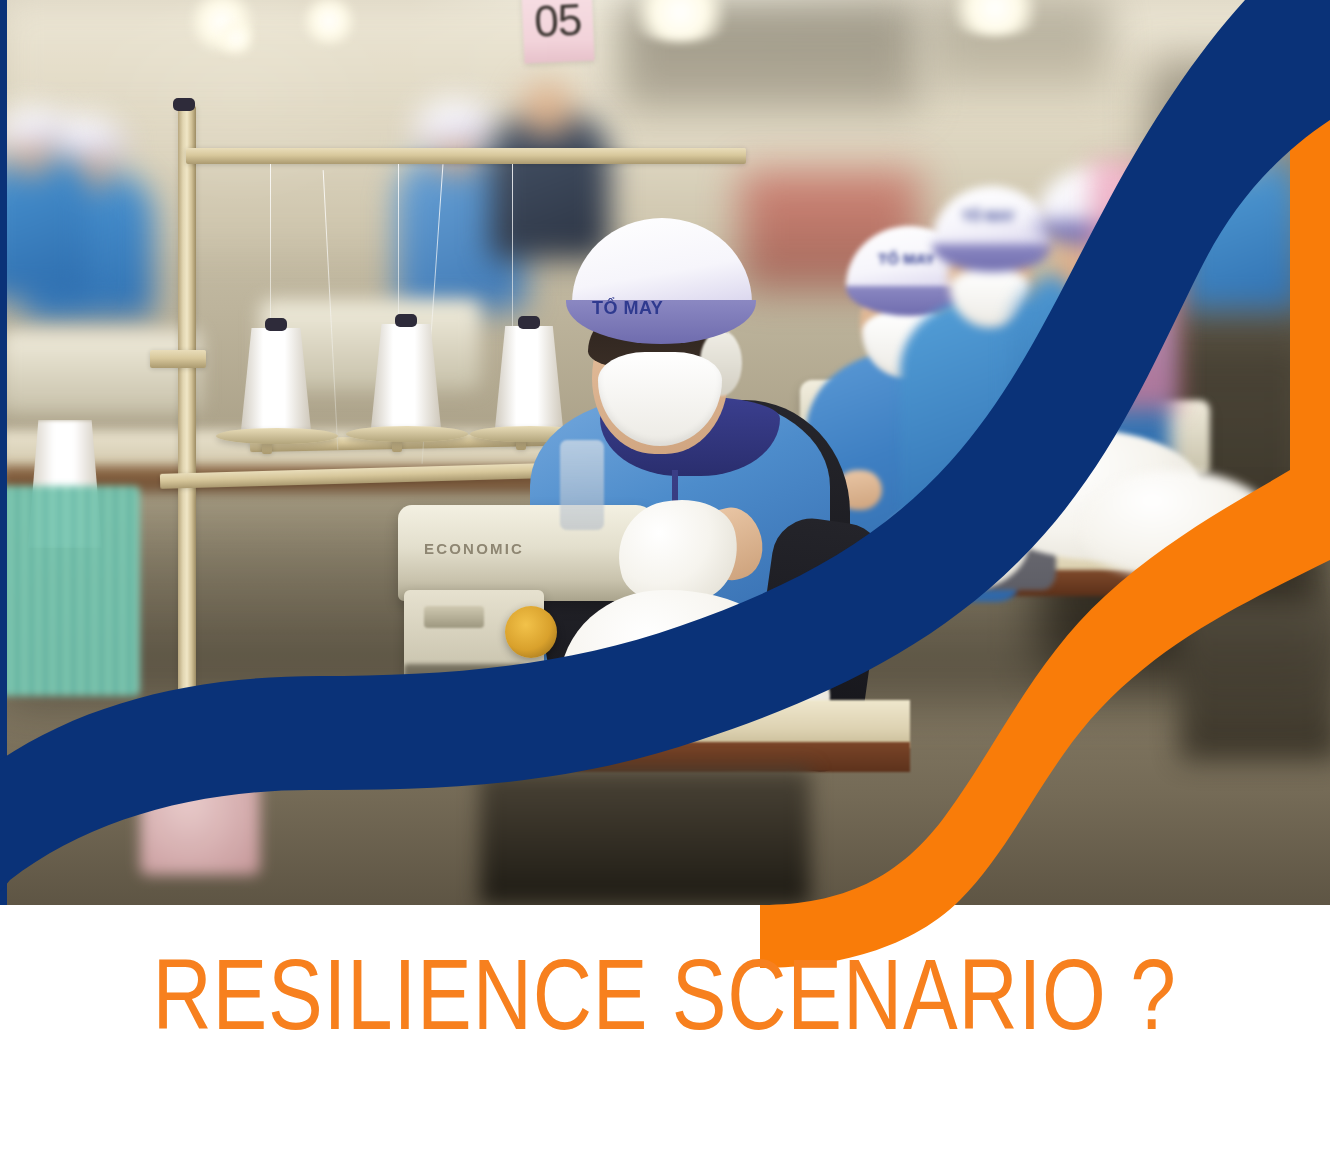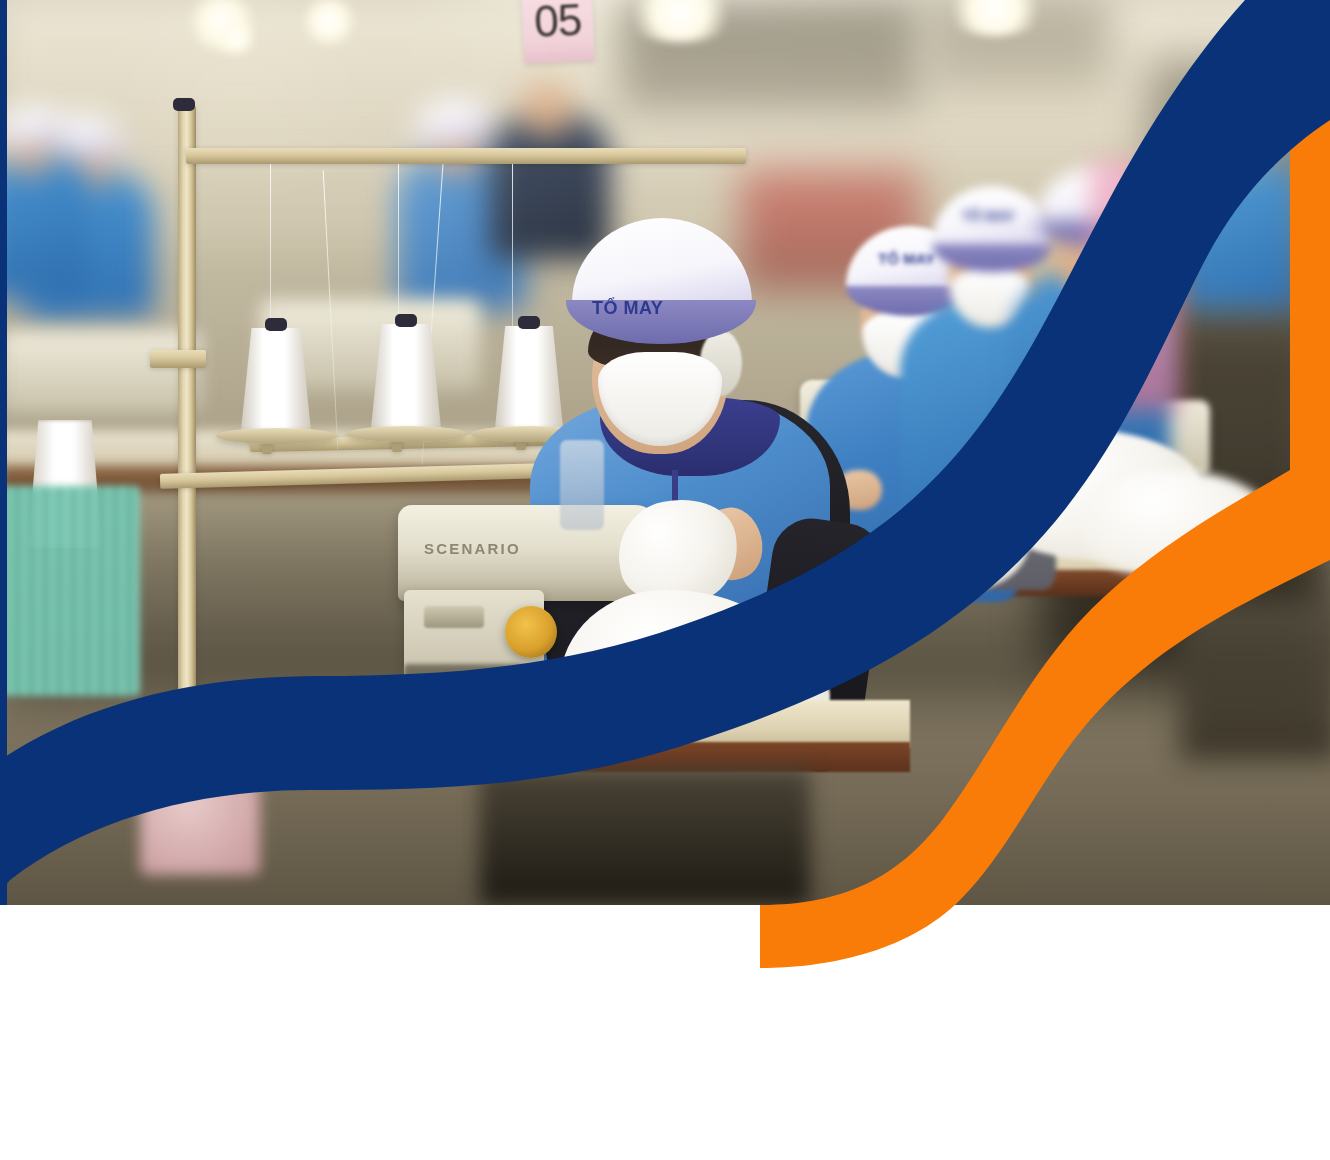--- a/index.html
+++ b/index.html
@@ -571,21 +571,21 @@
 
       <div class="p-cap" style="left:572px; top:218px; width:180px; height:116px;"></div>
       <div class="p-brim" style="left:566px; top:300px; width:190px; height:44px;"></div>
       <div class="p-cap-text" style="left:592px; top:252px; font-size:18px; letter-spacing:.5px;margin-top:46px;">TỔ MAY</div>
 
       <div class="p-hand" style="left:700px; top:508px; width:62px; height:72px; transform:rotate(-14deg);"></div>
       <div class="p-hand" style="left:596px; top:600px; width:56px; height:64px; transform:rotate(10deg);"></div>
     </div>
 
     <div class="machine-body"></div>
-    <div class="machine-label">SCENARIO</div>
+    <div class="machine-label">ECONOMIC</div>
     <div class="machine-head"></div>
     <div class="machine-col"></div>
     <div class="machine-arm"></div>
     <div class="machine-wheel"></div>
     <div class="machine-dark"></div>
 
     <div class="fabric" style="left:618px; top:500px; width:120px; height:104px; transform:rotate(-12deg);"></div>
     <div class="fabric" style="left:560px; top:590px; width:230px; height:170px;"></div>
     <div class="fabric blur1" style="left:640px; top:640px; width:190px; height:130px;"></div>
 
@@ -623,15 +623,18 @@
              L0,760
              C90,700 200,676 320,676
              C440,676 560,668 680,626
              C790,588 880,540 950,462
              C1020,384 1060,290 1110,198
              C1150,124 1195,55 1245,0
              Z"></path>
   </svg>
 
   <div class="title-area">
+    <div class="title-line2">
+      <span class="t-text2">RESILIENCE SCENARIO ?</span>
+    </div>
   </div>
 
 </div>
 
 </body></html>

